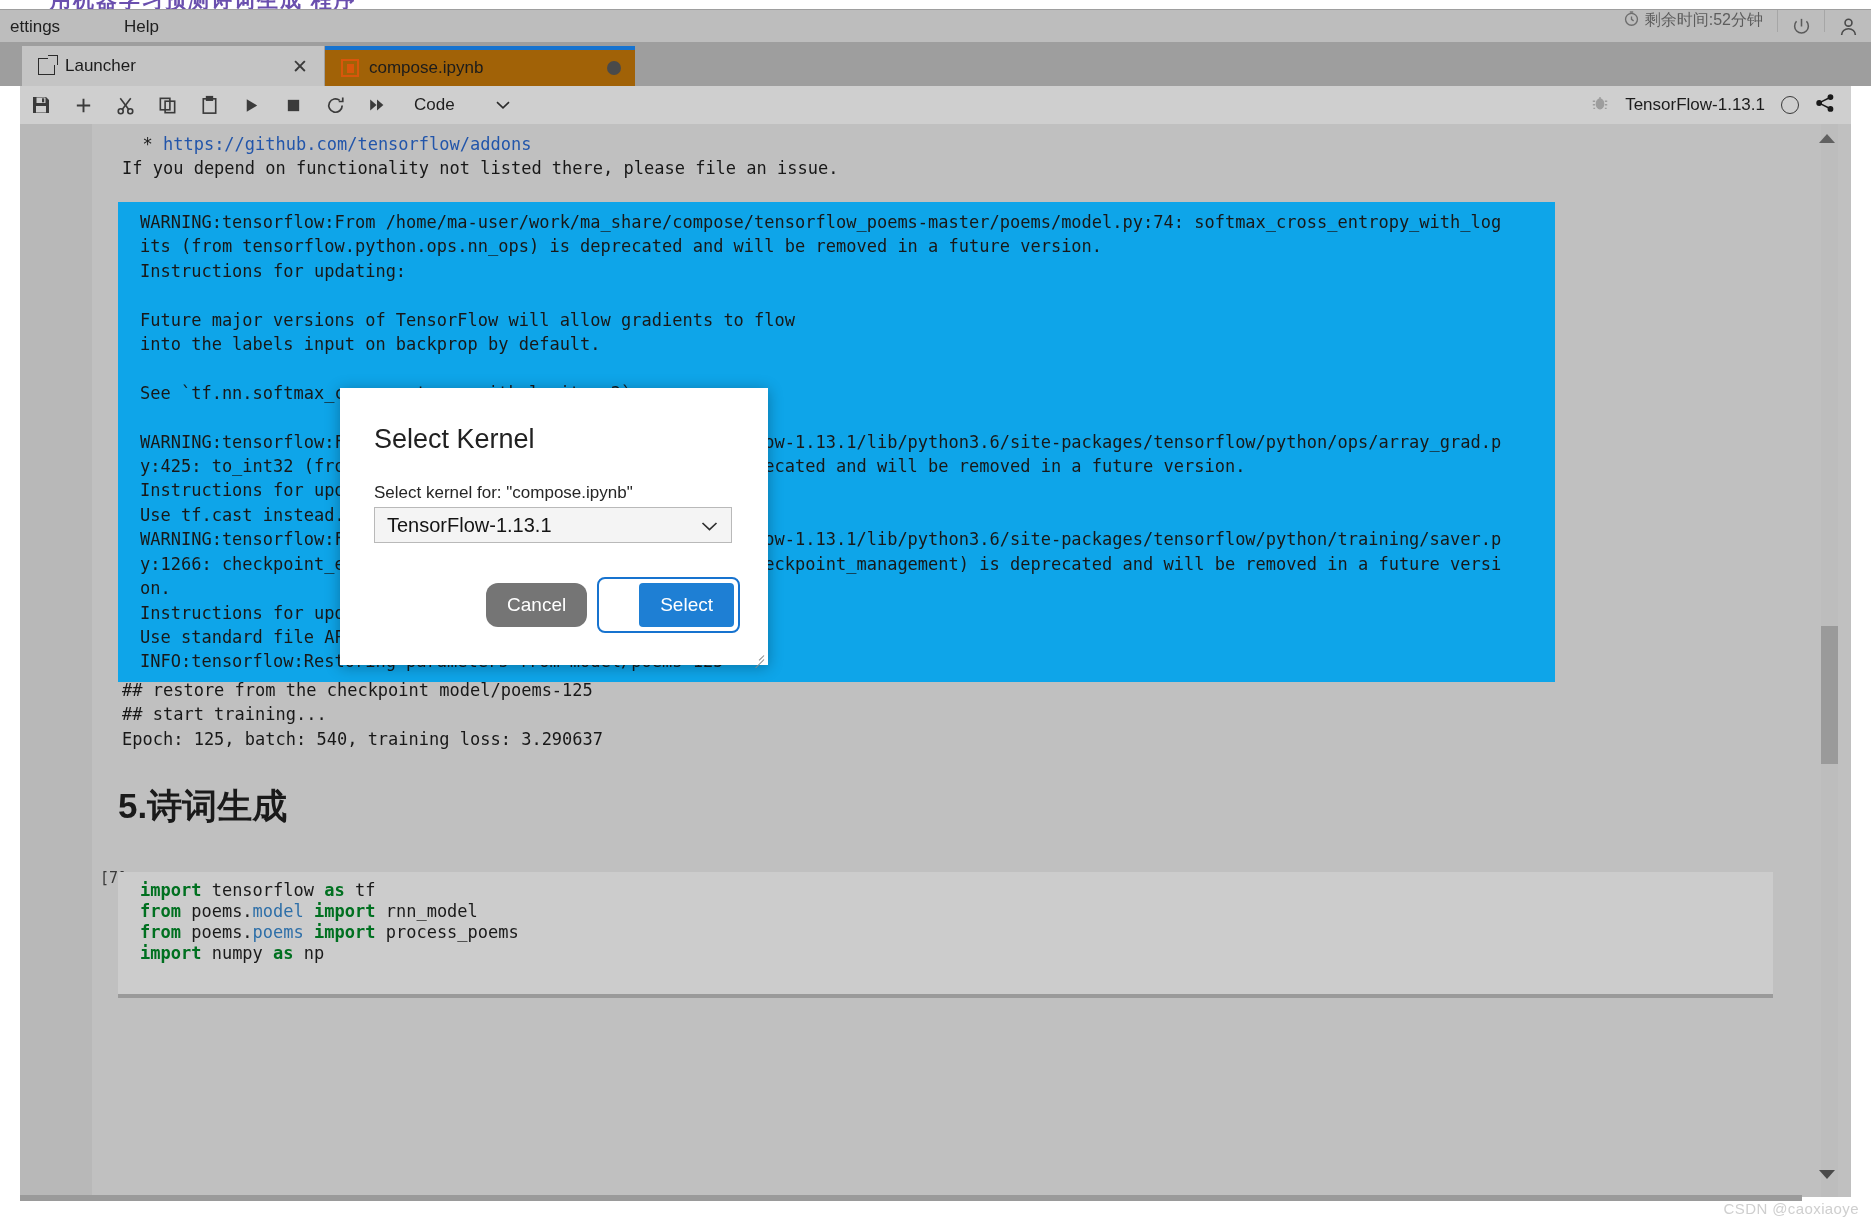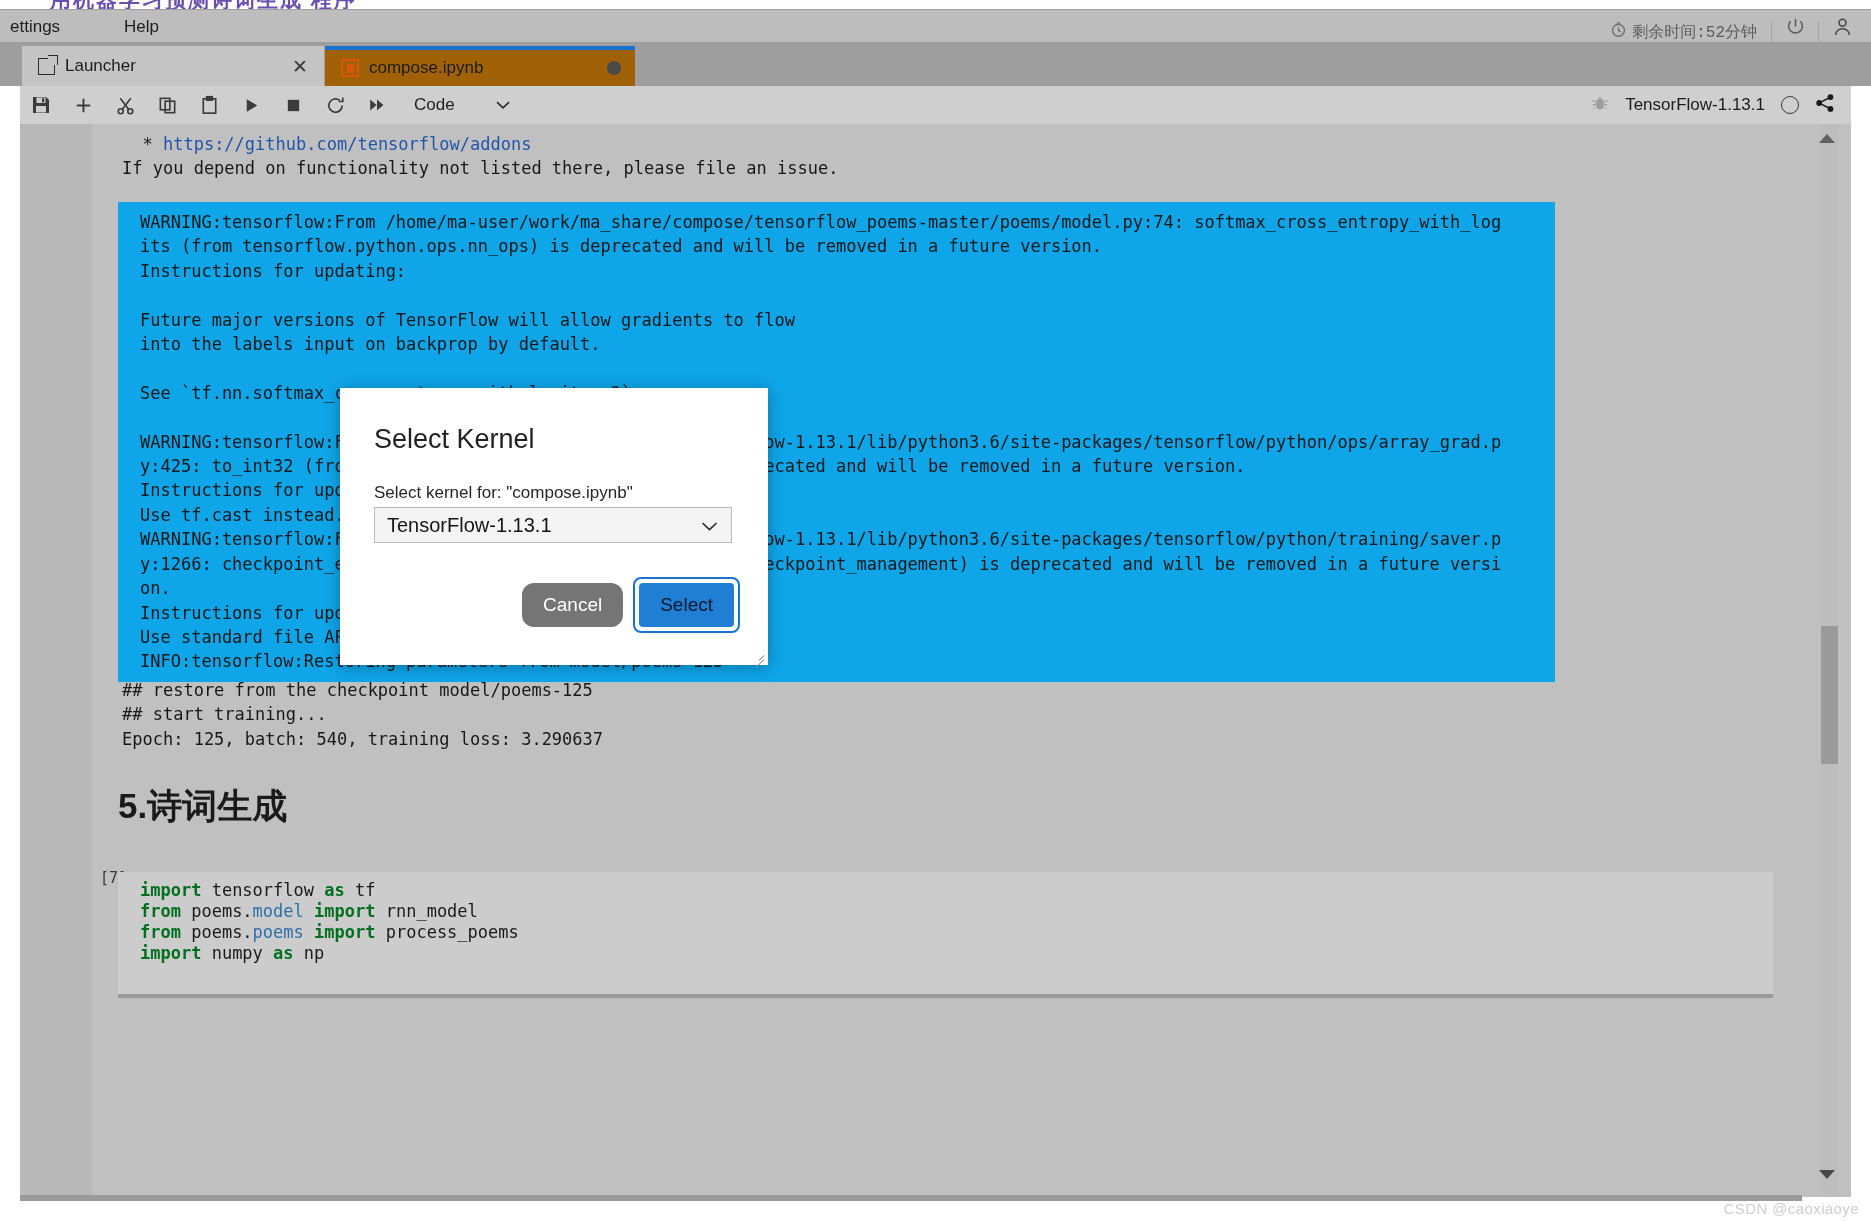--- a/index.html
+++ b/index.html
@@ -56,24 +56,22 @@
     font-size: 17px;
     color: #1f1f1f;
     padding: 0 32px;
     line-height: 33px;
     cursor: default;
   }
   .menu-item.first { padding-left: 10px; }
   .menubar-right {
     margin-left: auto;
     display: flex;
-    align-items: flex-end;
+    align-items: flex-start;
     height: 33px;
-    padding-right: 6px;
-    font-family: Liberation Mono, monospace;
   }
   .timer-box {
     display: flex;
     align-items: center;
     gap: 5px;
     font-size: 16px;
     color: #5d5d5d;
     padding: 0 14px;
   }
   .mb-sep {
@@ -408,27 +406,28 @@
     padding: 11px 21px;
     cursor: pointer;
   }
   .btn-select-wrap {
     border: 2px solid #1773cf;
     border-radius: 8px;
     padding: 4px;
   }
   .btn-select {
     background: #1e7fd4;
-    color: #0f172a;
+    color: #ffffff;
     border: none;
     border-radius: 4px;
     font-size: 19px;
     font-family: "Liberation Sans", sans-serif;
     padding: 11px 21px;
     cursor: pointer;
+    margin-left: 36px;
   }
   .dlg-resize {
     position: absolute;
     right: 4px;
     bottom: 4px;
     width: 12px;
     height: 12px;
   }
   .dlg-resize::before, .dlg-resize::after {
     content: "";

